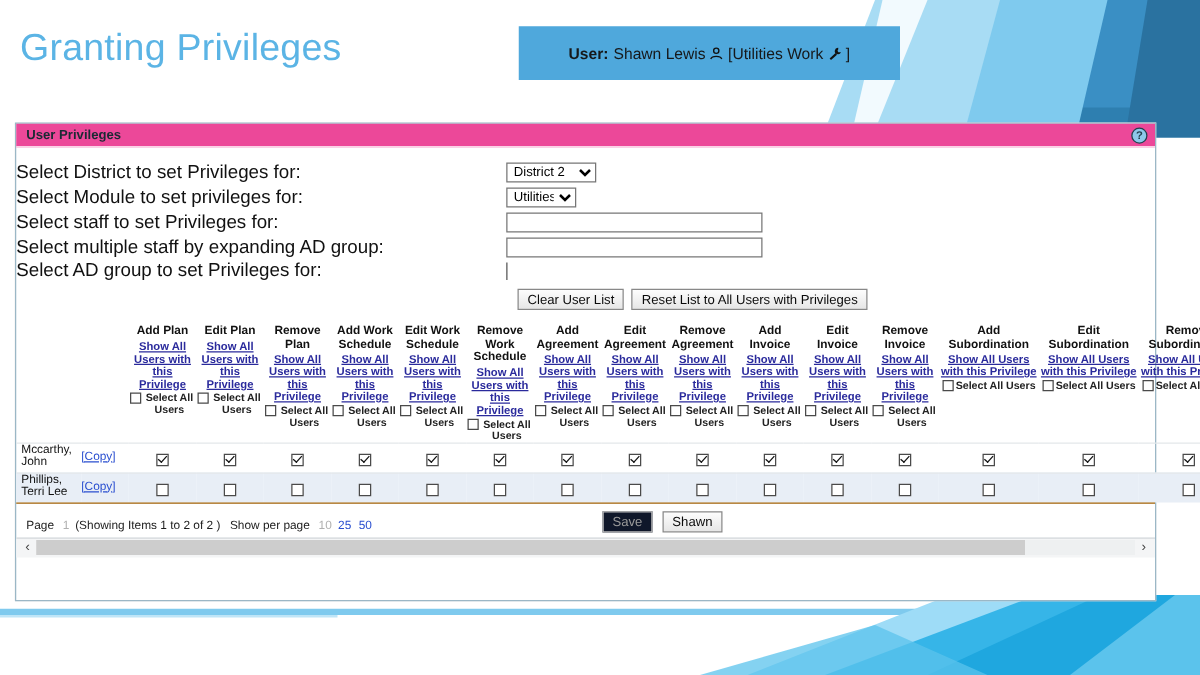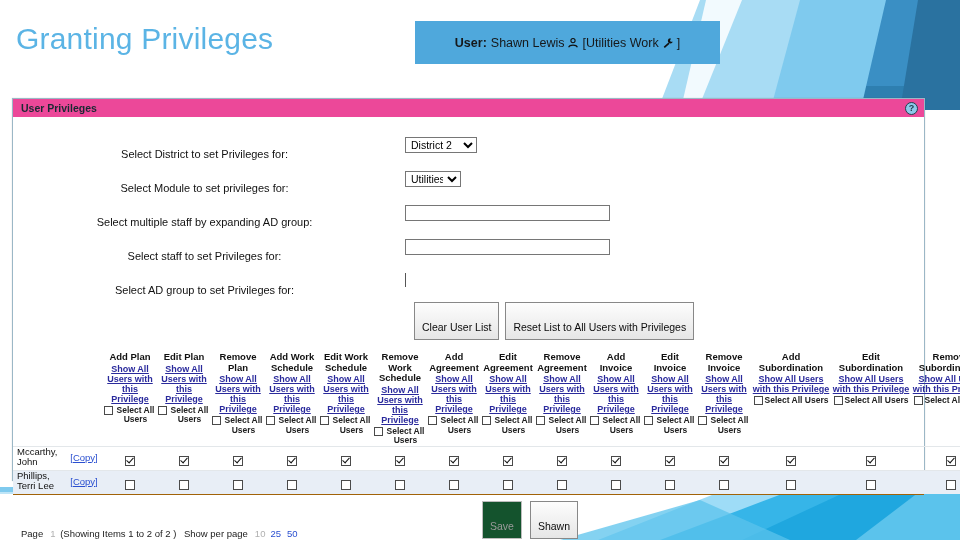--- a/index.html
+++ b/index.html
@@ -53,22 +53,22 @@
     background:#8dc8ea; cursor:pointer;
   }
 
   
   #form-area { padding:10px 0 4px 0; }
   .form-row {
     display:flex; align-items:center;
     margin-bottom:2px;
   }
   .form-label {
-    width:392px; text-align:center; padding-right:9px;
-    font-size:11px; color:#111; white-space:nowrap;margin-top:20px;
+    width:392px; text-align:left; padding-right:9px;
+    font-size:15px; color:#111; white-space:nowrap;
   }
   .form-ctl { flex:0 0 auto; }
   select.ctl {
     font-family:"Liberation Sans", sans-serif;
     font-size:10.5px; height:16px; padding:0 1px;
     border:1px solid #767676; background:#fff; color:#000;
   }
   select.w-dist { width:72px; }
   select.w-mod  { width:56px; }
   input.ctl {
@@ -79,24 +79,24 @@
   input.w-long { width:205px; }
   .ad-field-wrap { width:205px; height:16px; position:relative; }
   .ad-field-wrap:before {
     content:""; position:absolute; left:0; top:1px; width:1px; height:14px; background:#555;
   }
   .btn-row { display:flex; margin-left:392px; padding-left:9px; margin-top:6px; gap:6px; }
   .btn {
     font-family:"Liberation Sans", sans-serif;
     font-size:10.5px; color:#0b0b0b;
     background:linear-gradient(#fdfdfd,#e6e6e6);
-    border:1px solid #888; padding:18px 7px; height:17px; line-height:12px;
+    border:1px solid #888; padding:2px 7px; height:17px; line-height:12px;
     cursor:pointer;
   }
-  .btn.disabled { color:#9a9a9a; background:#14532d; border-color:#bdbdbd; cursor:default; }
+  .btn.disabled { color:#9a9a9a; background:#0f172a; border-color:#bdbdbd; cursor:default; }
 
   
   #table-scroll { margin-top:6px; }
   table#priv-table { border-collapse:collapse; width:913px; table-layout:fixed; }
   table#priv-table th, table#priv-table td { padding:0; vertical-align:top; }
   th.name-col, td.name-col { width:52px; }
   th.copy-col, td.copy-col { width:38px; }
   th.priv-col { width:54px; }
   th.priv-col.wide { width:80px; }
 
@@ -123,21 +123,21 @@
     width:3px; height:6px; border:solid #111; border-width:0 1.4px 1.4px 0;
     transform:rotate(42deg);
   }
   .cb.row { width:10px; height:10px; }
 
   tr.data-row td { border-top:1px solid #e3e7ea; padding:3px 0 4px 0; }
   tr.data-row.alt { background:#e8eef6; }
   td.name-col .nm {
     font-size:9.5px; color:#111; line-height:10px; padding-left:4px; word-break:break-word;
   }
-  td.copy-col { text-align:center; }
+  td.copy-col { text-align:left; }
   td.copy-col .copylink {
     font-size:9.5px; color:#2a4fd0; text-decoration:underline; cursor:pointer;
     display:inline-block; padding-top:4px;
   }
   td.priv-cell { text-align:center; padding-top:5px !important; }
 
   
   #footer-bar {
     display:flex; align-items:flex-end; padding:6px 6px 4px 8px;
     border-top:1px solid #a16207;
@@ -222,28 +222,28 @@
     <div class="form-row">
       <div class="form-label">Select Module to set privileges for:</div>
       <div class="form-ctl">
         <select class="ctl w-mod">
           <option>Utilities</option>
         </select>
       </div>
     </div>
 
     <div class="form-row">
-      <div class="form-label">Select multiple staff by expanding AD group:</div>
+      <div class="form-label">Select staff to set Privileges for:</div>
       <div class="form-ctl">
         <input class="ctl w-long" type="text" value="" style="">
       </div>
     </div>
 
     <div class="form-row">
-      <div class="form-label">Select staff to set Privileges for:</div>
+      <div class="form-label">Select multiple staff by expanding AD group:</div>
       <div class="form-ctl">
         <input class="ctl w-long" type="text" value="" style="">
       </div>
     </div>
 
     <div class="form-row">
       <div class="form-label">Select AD group to set Privileges for:</div>
       <div class="form-ctl">
         <div class="ad-field-wrap"></div>
       </div>

